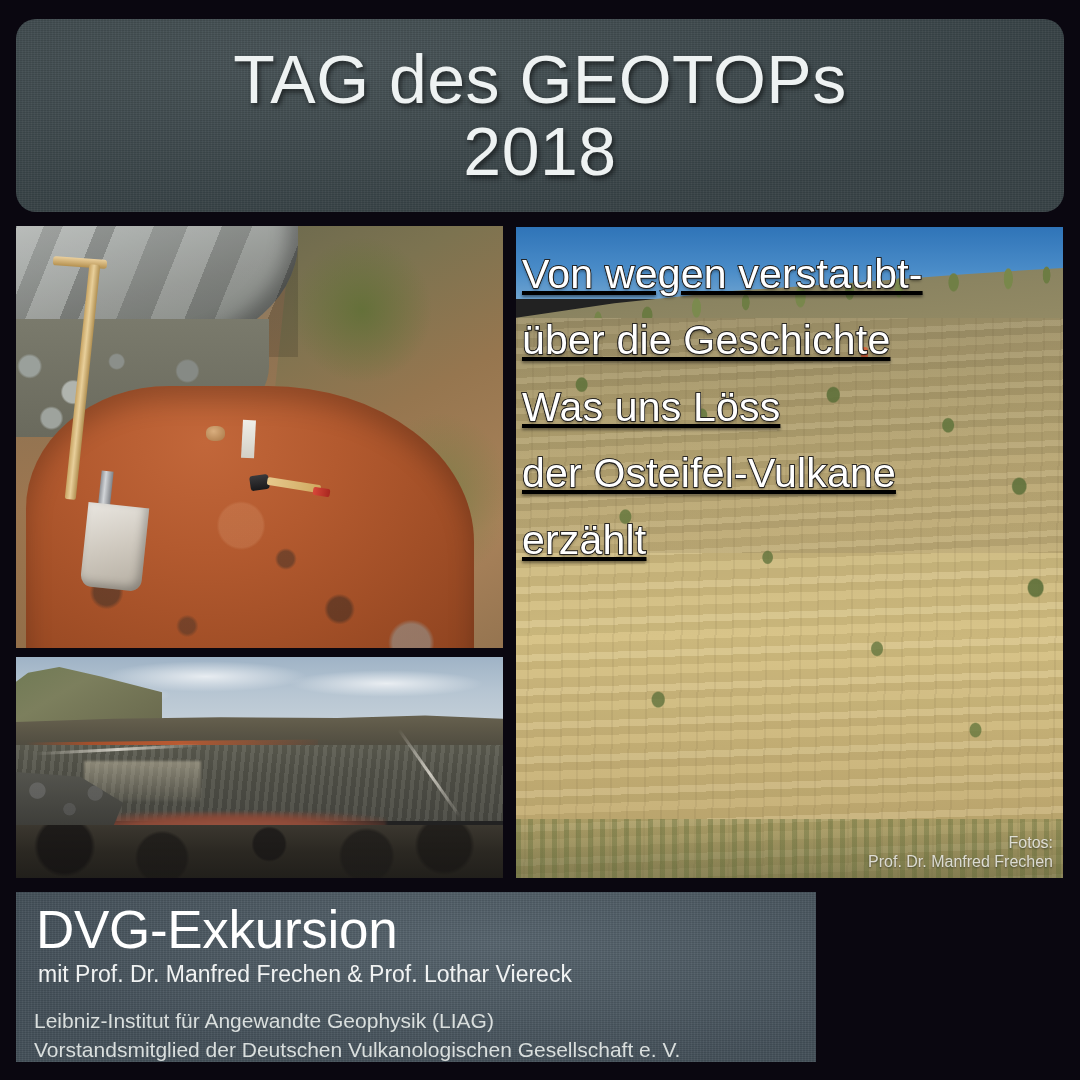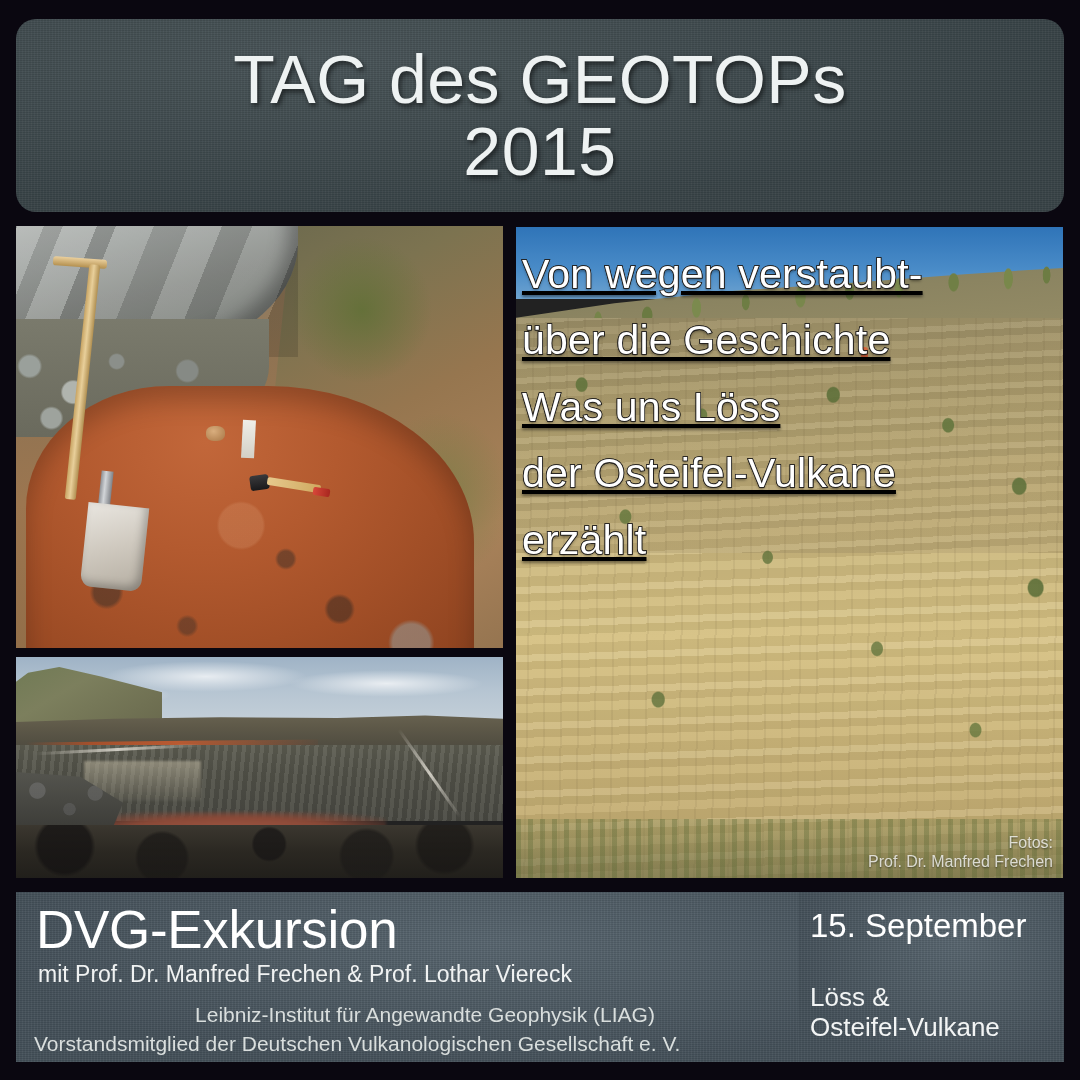--- a/index.html
+++ b/index.html
@@ -403,21 +403,21 @@
     margin: 4px 0 0 22px;
     white-space: nowrap;
   }
   .bl-affil {
     color: #d9dedd;
     font-size: 21px;
     line-height: 1.24;
     margin: 3px 0 0 18px;
     white-space: nowrap;
   }
-  .bl-affil.first { margin-top: 15px; text-align: center; }
+  .bl-affil.first { margin-top: 21px; }
 
   #bottom-right-panel {
     position: absolute;
     left: 798px;
     top: 892px;
     width: 266px;
     height: 170px;
     overflow: hidden;
   }
   #br-date {
@@ -436,21 +436,21 @@
   }
   #br-topic-wrap { margin-top: 38px; }
 </style>
 </head>
 <body>
 
 <div id="poster">
 
   <div id="title-panel" class="slate">
     <div class="title-line l1">TAG des GEOTOPs</div>
-    <div class="title-line l2">2015</div>
+    <div class="title-line l2">2018</div>
   </div>
 
   <div class="photo" id="photo-outcrop">
     <div class="oc-sky"></div>
     <div class="oc-slope-right"></div>
     <div class="oc-green1"></div>
     <div class="oc-green2"></div>
     <div class="oc-limestone"></div>
     <div class="oc-rubble"></div>
     <div class="oc-redsoil"></div>
@@ -507,21 +507,14 @@
     </div>
   </div>
 
   <div id="bottom-left-panel" class="slate-blue">
     <div id="bl-title">DVG-Exkursion</div>
     <div id="bl-subtitle">mit Prof. Dr. Manfred Frechen &amp; Prof. Lothar Viereck</div>
     <div class="bl-affil first">Leibniz-Institut für Angewandte Geophysik (LIAG)</div>
     <div class="bl-affil">Vorstandsmitglied der Deutschen Vulkanologischen Gesellschaft e. V.</div>
   </div>
 
-  <div id="bottom-right-panel" class="slate-blue">
-    <div id="br-date">15. September</div>
-    <div id="br-topic-wrap">
-      <div class="br-topic">Löss &amp;</div>
-      <div class="br-topic">Osteifel-Vulkane</div>
-    </div>
-  </div>
 
 </div>
 
 </body></html>

